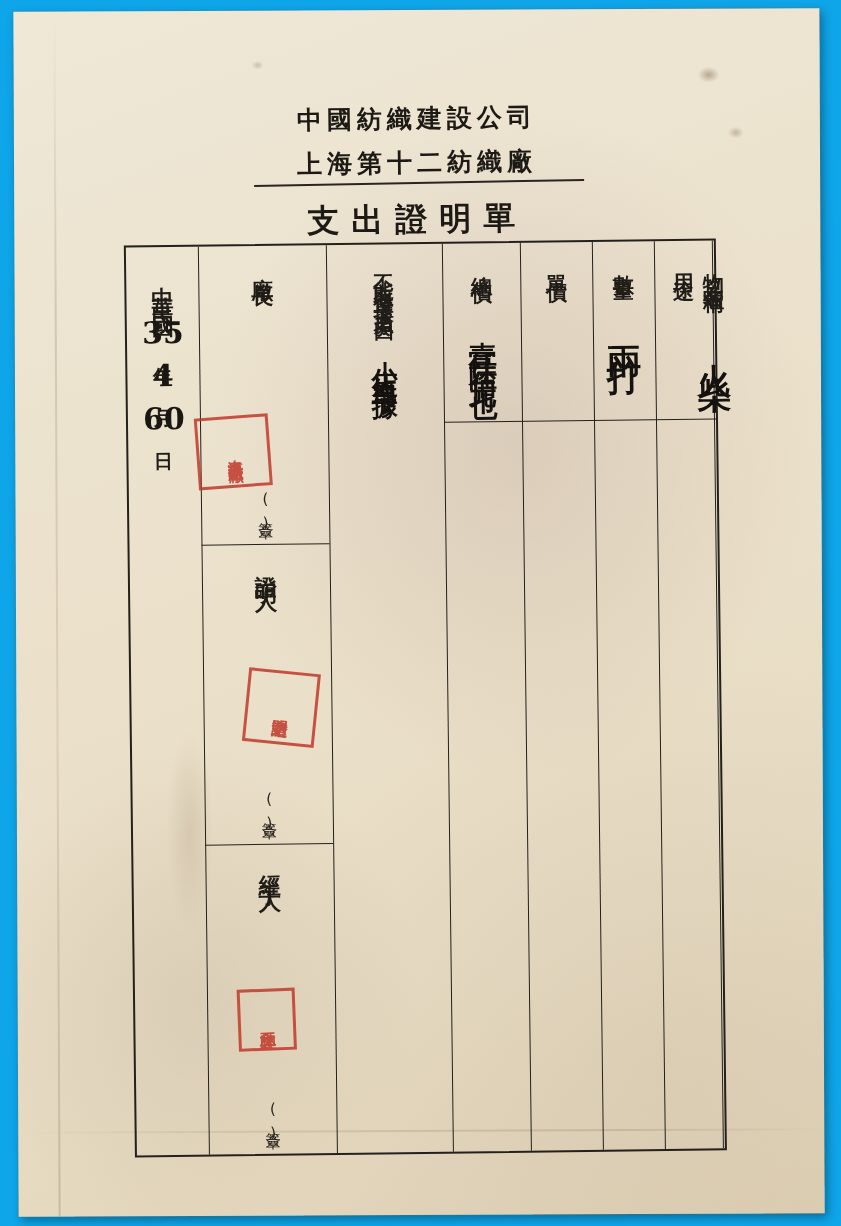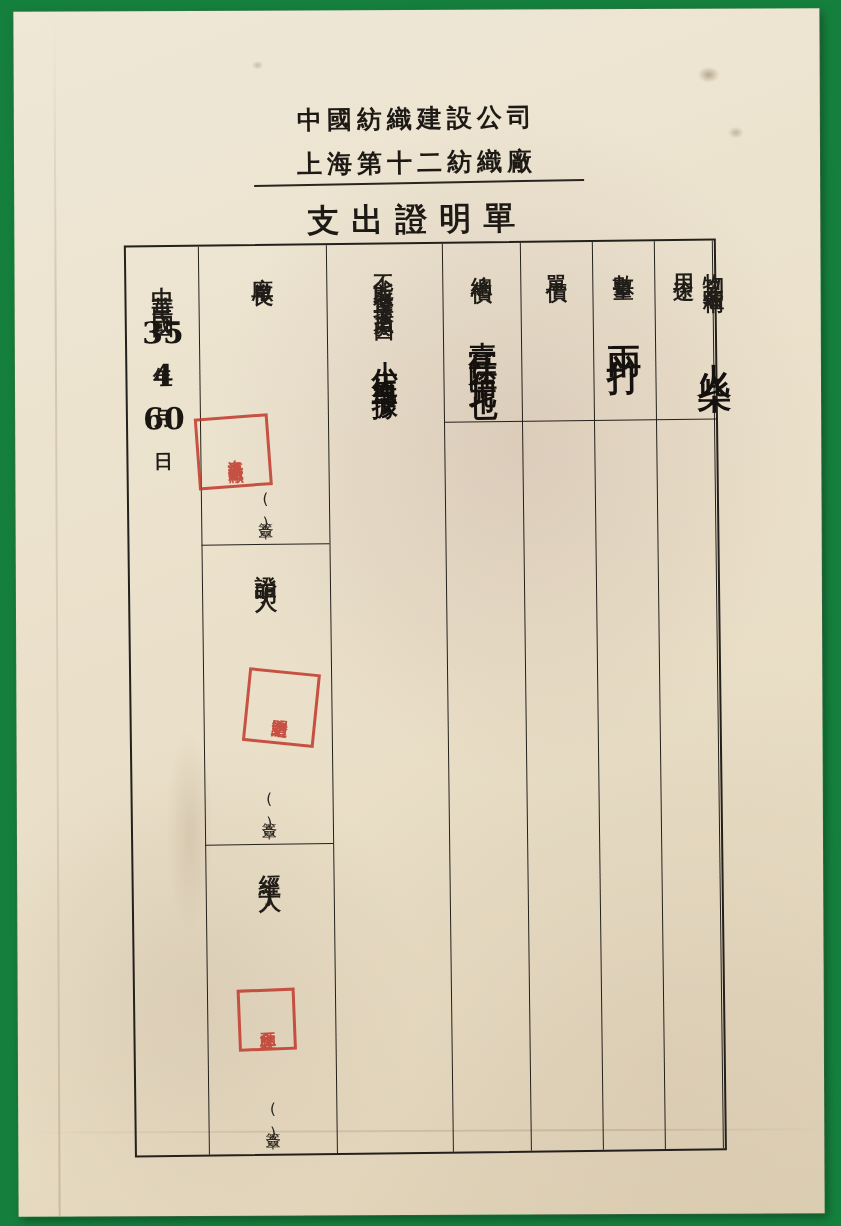--- a/index.html
+++ b/index.html
@@ -12,21 +12,21 @@
     height: 1226px;
     overflow: hidden;
     font-family: "DejaVu Sans", sans-serif;
   }
 
   
   #page {
     position: relative;
     width: 841px;
     height: 1226px;
-    background: #15803d;
+    background: #0ea5e9;
   }
   .paper {
     position: absolute;
     left: 16px;
     top: 10px;
     width: 806px;
     height: 1205px;
     background:
       radial-gradient(ellipse 60% 45% at 62% 36%, rgba(176,150,140,0.28) 0%, rgba(176,150,140,0.0) 62%),
       radial-gradient(ellipse 40% 30% at 22% 82%, rgba(190,172,150,0.30) 0%, rgba(190,172,150,0) 70%),

